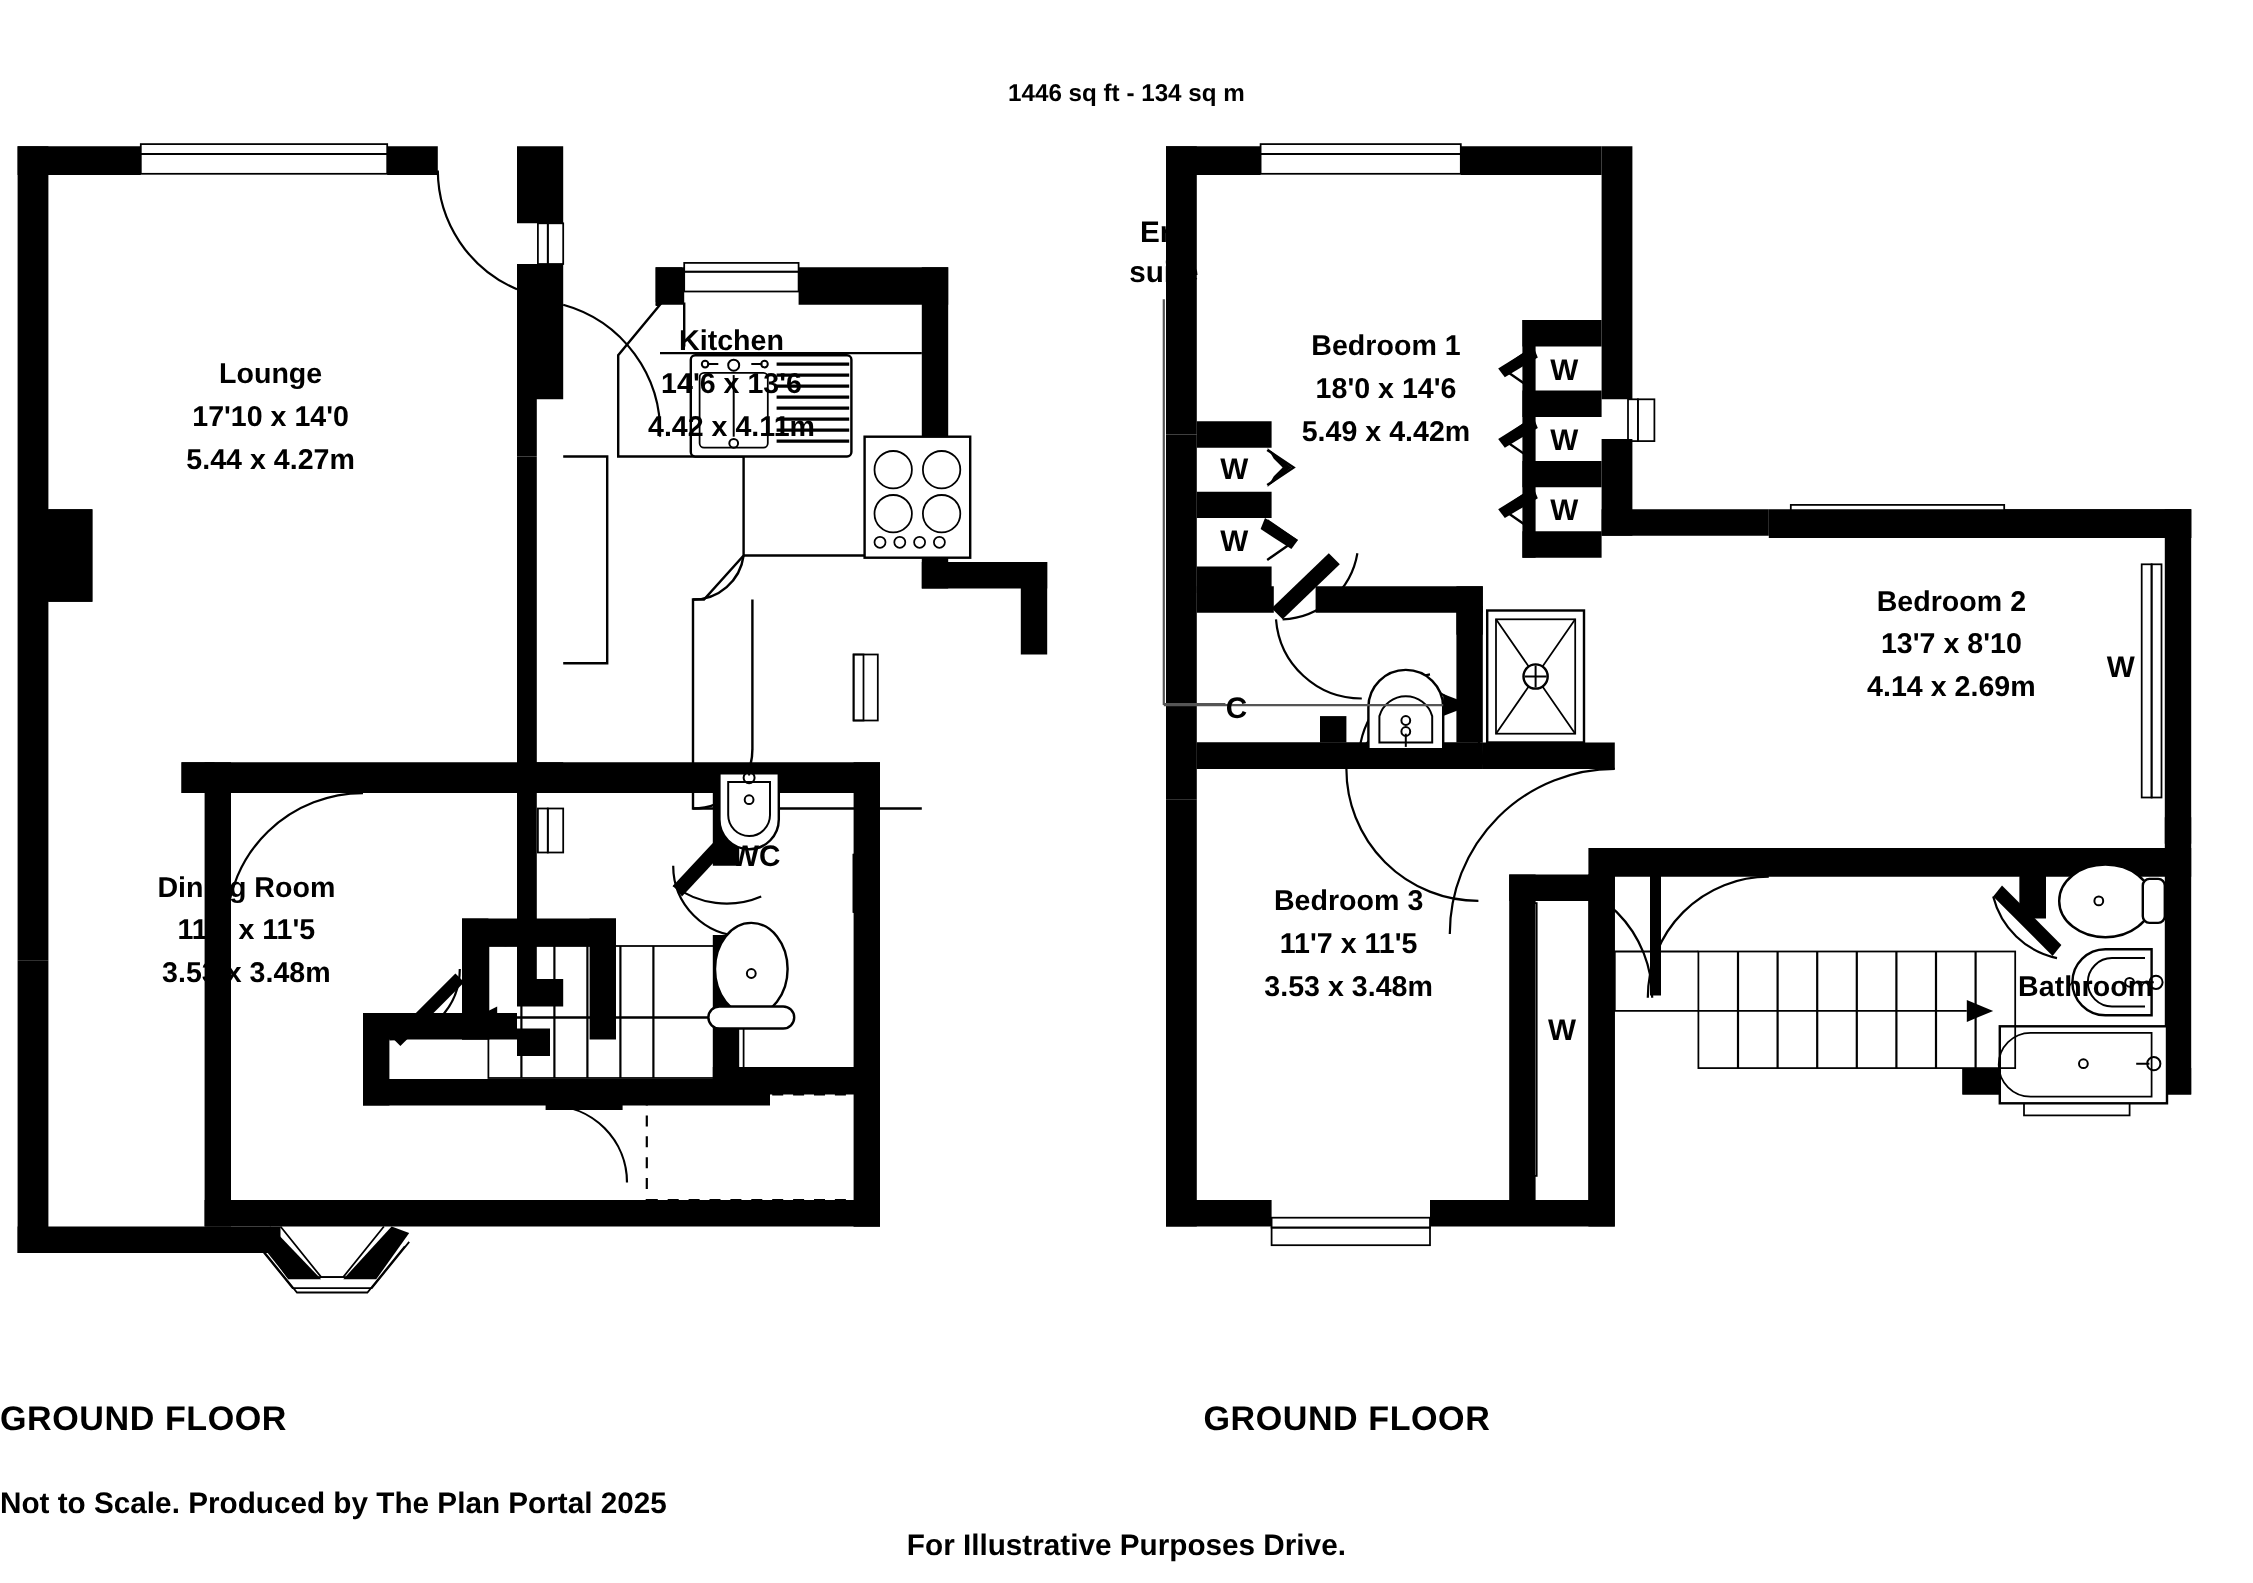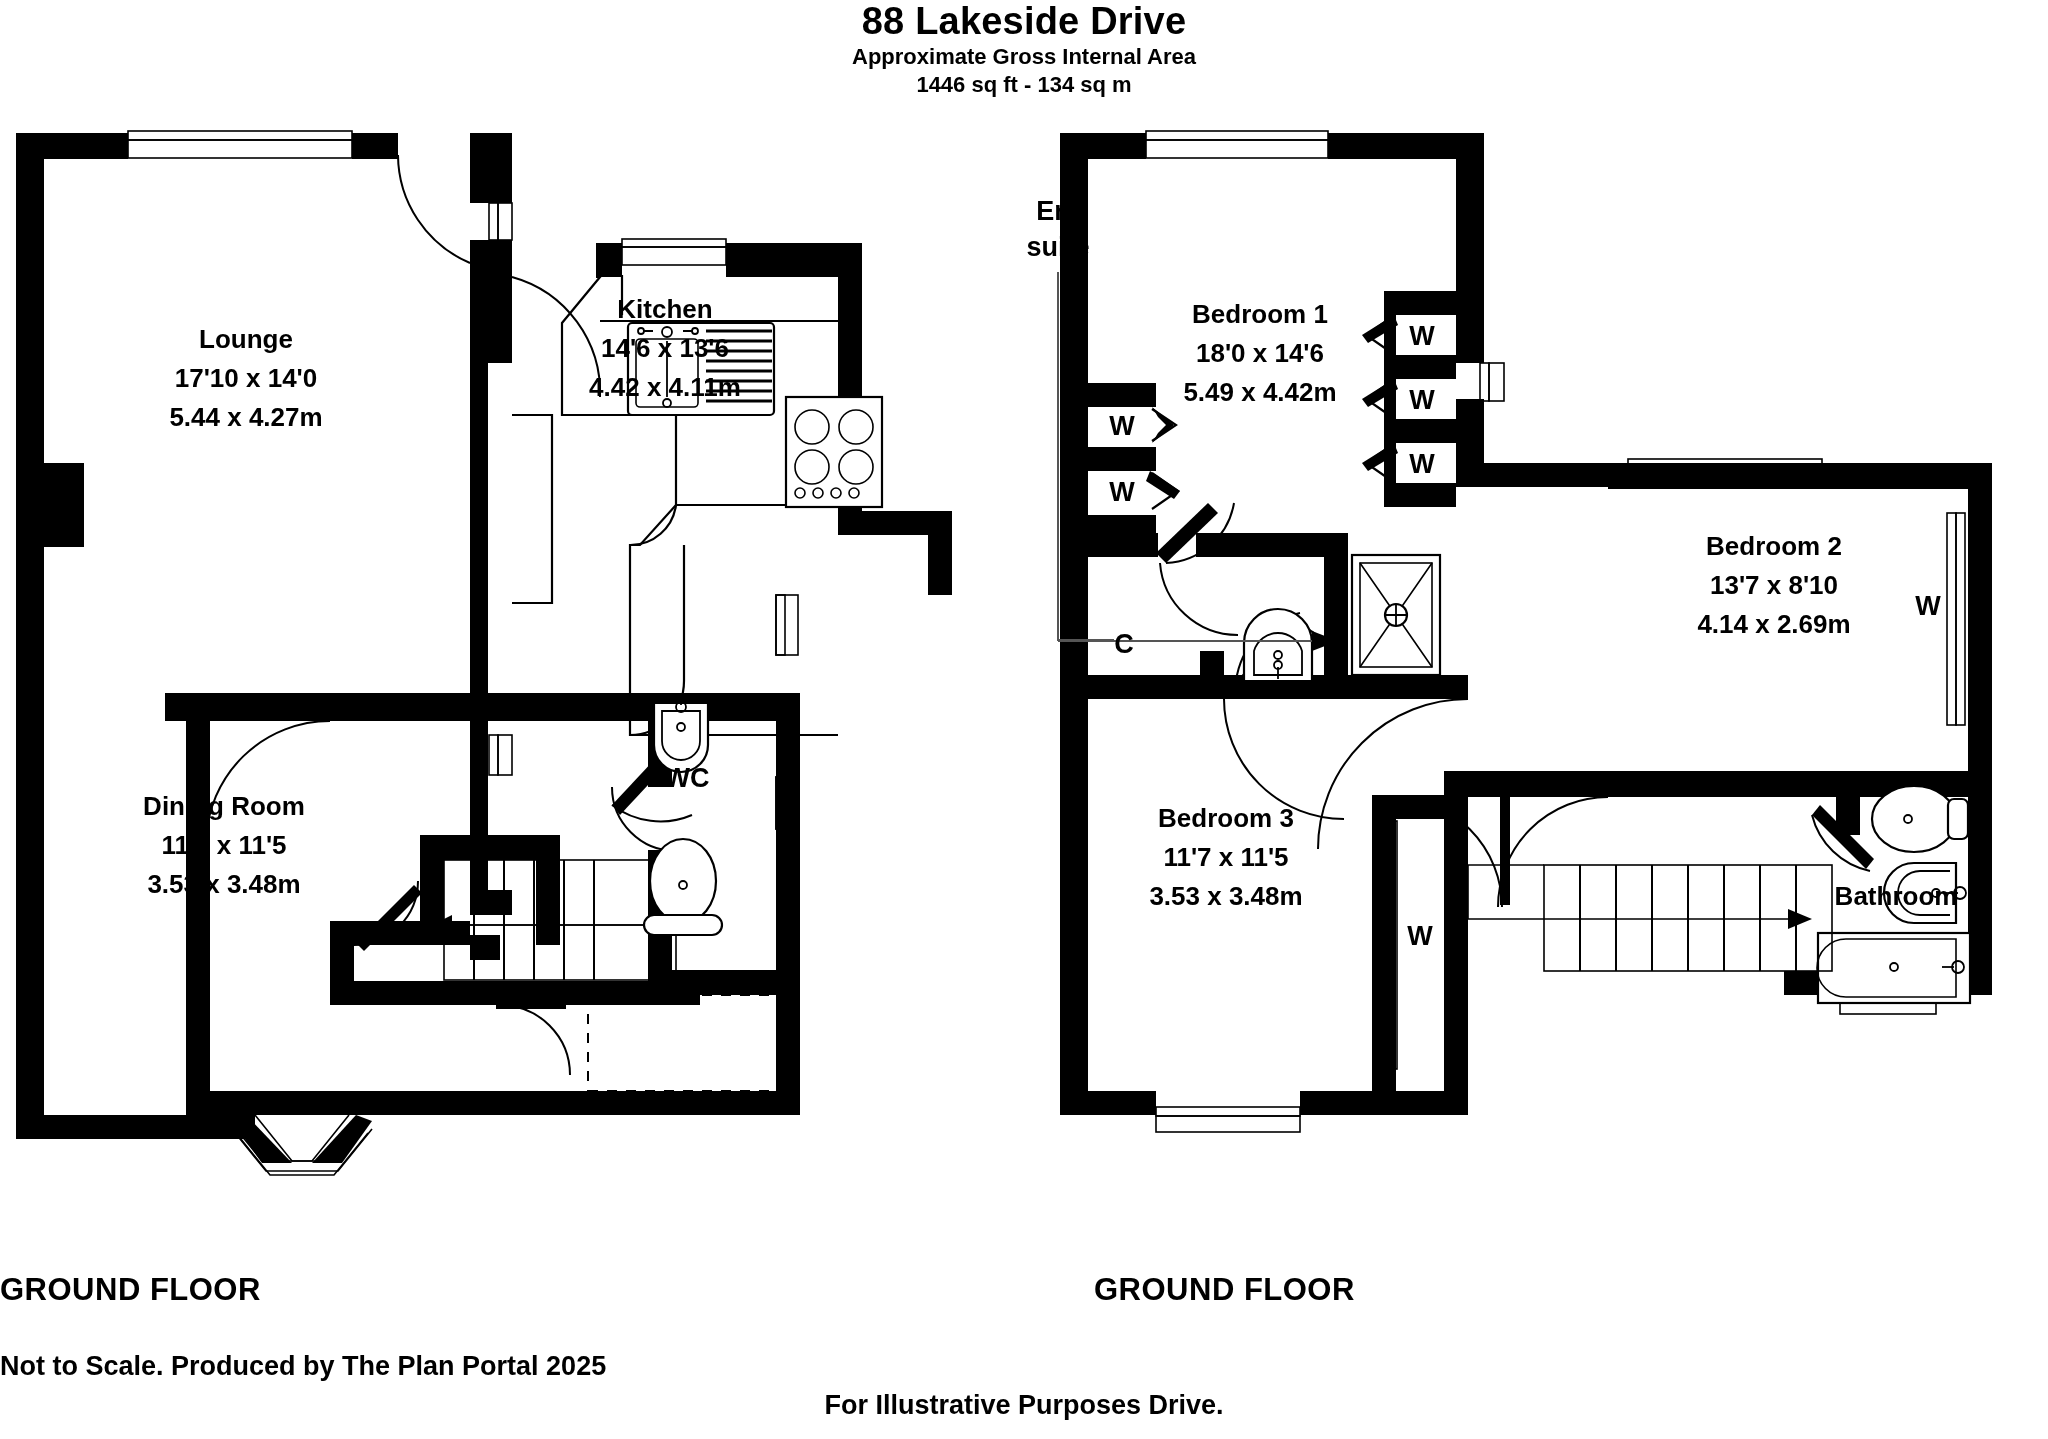--- a/index.html
+++ b/index.html
@@ -63,22 +63,20 @@
   .rname { font-size: 26px; }
   .rdim  { font-size: 26px; }
   .slbl  { font-family: "Liberation Sans", sans-serif; font-weight: bold; font-size: 27px; text-anchor: middle; }
   .enlbl { font-family: "Liberation Sans", sans-serif; font-weight: bold; font-size: 27px; text-anchor: middle; }
 </style>
 </head>
 <body>
 
 <div id="plan-root">
 
-  <div class="hdr" id="title-main">88 Lakeside Drive</div>
-  <div class="hdr" id="subtitle-1">Approximate Gross Internal Area</div>
   <div class="hdr" id="subtitle-2">1446 sq ft - 134 sq m</div>
 
   <svg id="ground-floor-svg" width="1010" height="1130" viewBox="0 0 1010 1130" style="position:absolute; left:0px; top:115px;">
 
     <g>
 
       <path class="wall" d="M16 18 H128 V44 H16 Z"></path>
       <path class="wall" d="M352 18 H398 V44 H352 Z"></path>
 
       <g>

